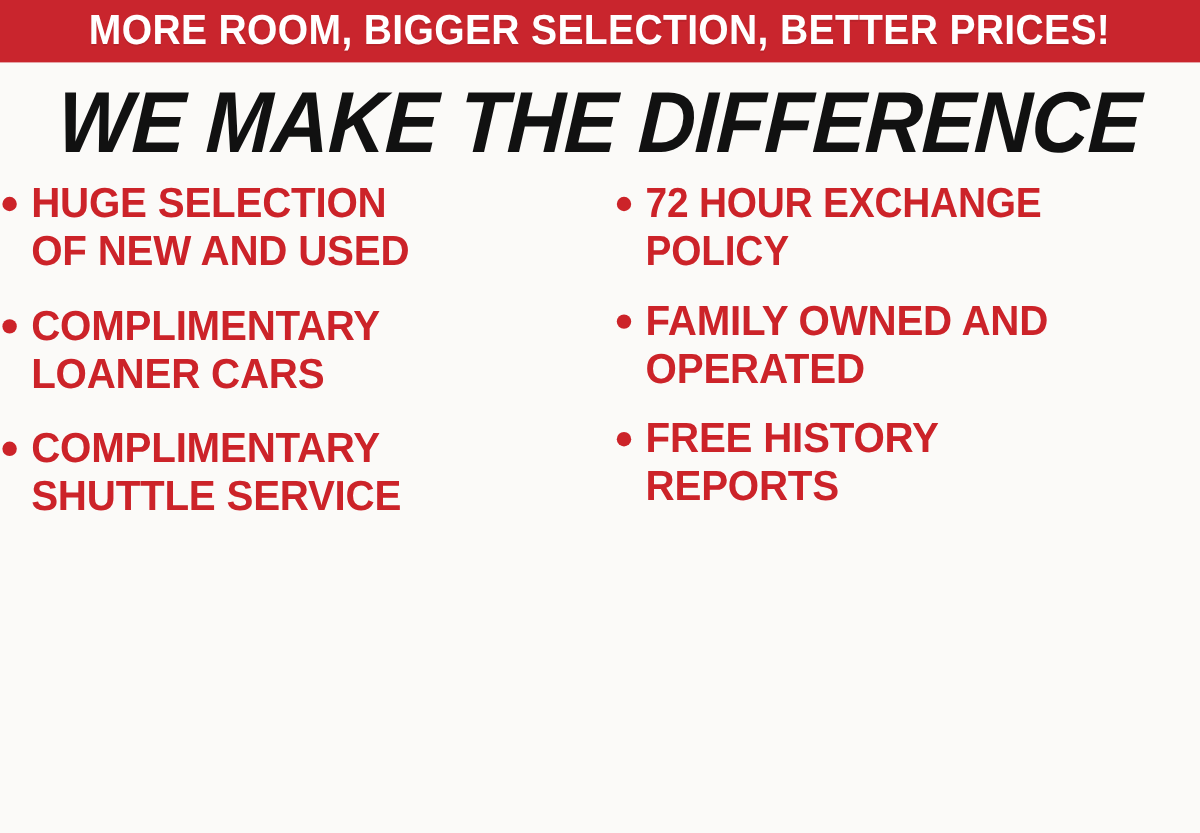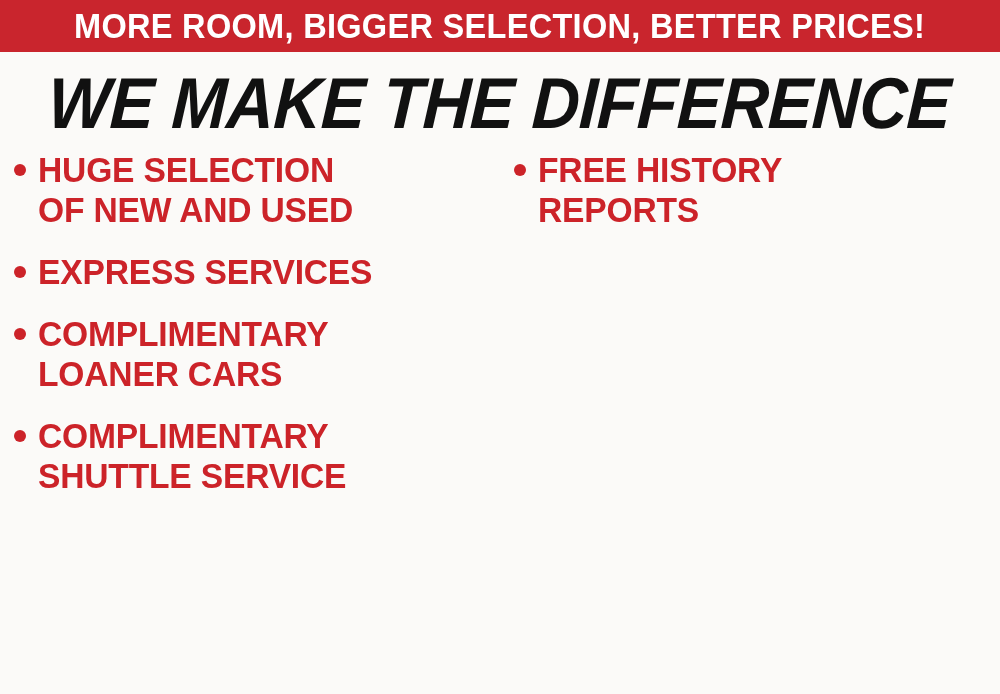--- a/index.html
+++ b/index.html
@@ -80,21 +80,21 @@
     width: 1000px;
     height: 540px;
     display: flex;
     align-items: flex-start;
   }
   .col {
     box-sizing: border-box;
   }
   .col-left {
     width: 500px;
-    padding-left: 14px;
+    padding-left: 2px;
     padding-right: 4px;
   }
   .col-right {
     width: 500px;
     padding-left: 14px;
     padding-right: 0px;
   }
 
   .bullet-item {
     display: flex;
@@ -148,46 +148,52 @@
   <div class="columns">
 
     <div class="col col-left">
 
       <div class="bullet-item">
         <span class="bullet-dot"></span>
         <span class="bullet-text tight">HUGE SELECTION
 OF NEW AND USED</span>
       </div>
 
-      <div class="bullet-item">
-        <span class="bullet-dot"></span>
-        <span class="bullet-text tight">EXPRESS SERVICES</span>
-      </div>
 
 
       <div class="bullet-item">
         <span class="bullet-dot"></span>
         <span class="bullet-text tight">COMPLIMENTARY
 LOANER CARS</span>
       </div>
 
       <div class="bullet-item">
         <span class="bullet-dot"></span>
         <span class="bullet-text tight">COMPLIMENTARY
 SHUTTLE SERVICE</span>
       </div>
 
     </div>
 
     <div class="col col-right">
 
-
-
-
-
+      <div class="bullet-item">
+        <span class="bullet-dot"></span>
+        <span class="bullet-text tighter">72 HOUR EXCHANGE
+POLICY</span>
+      </div>
+
+
+
+
+      <div class="bullet-item">
+        <span class="bullet-dot"></span>
+        <span class="bullet-text tight">FAMILY OWNED AND
+OPERATED</span>
+      </div>
 
       <div class="bullet-item">
         <span class="bullet-dot"></span>
         <span class="bullet-text tight">FREE HISTORY
 REPORTS</span>
       </div>
 
     </div>
 
   </div>

